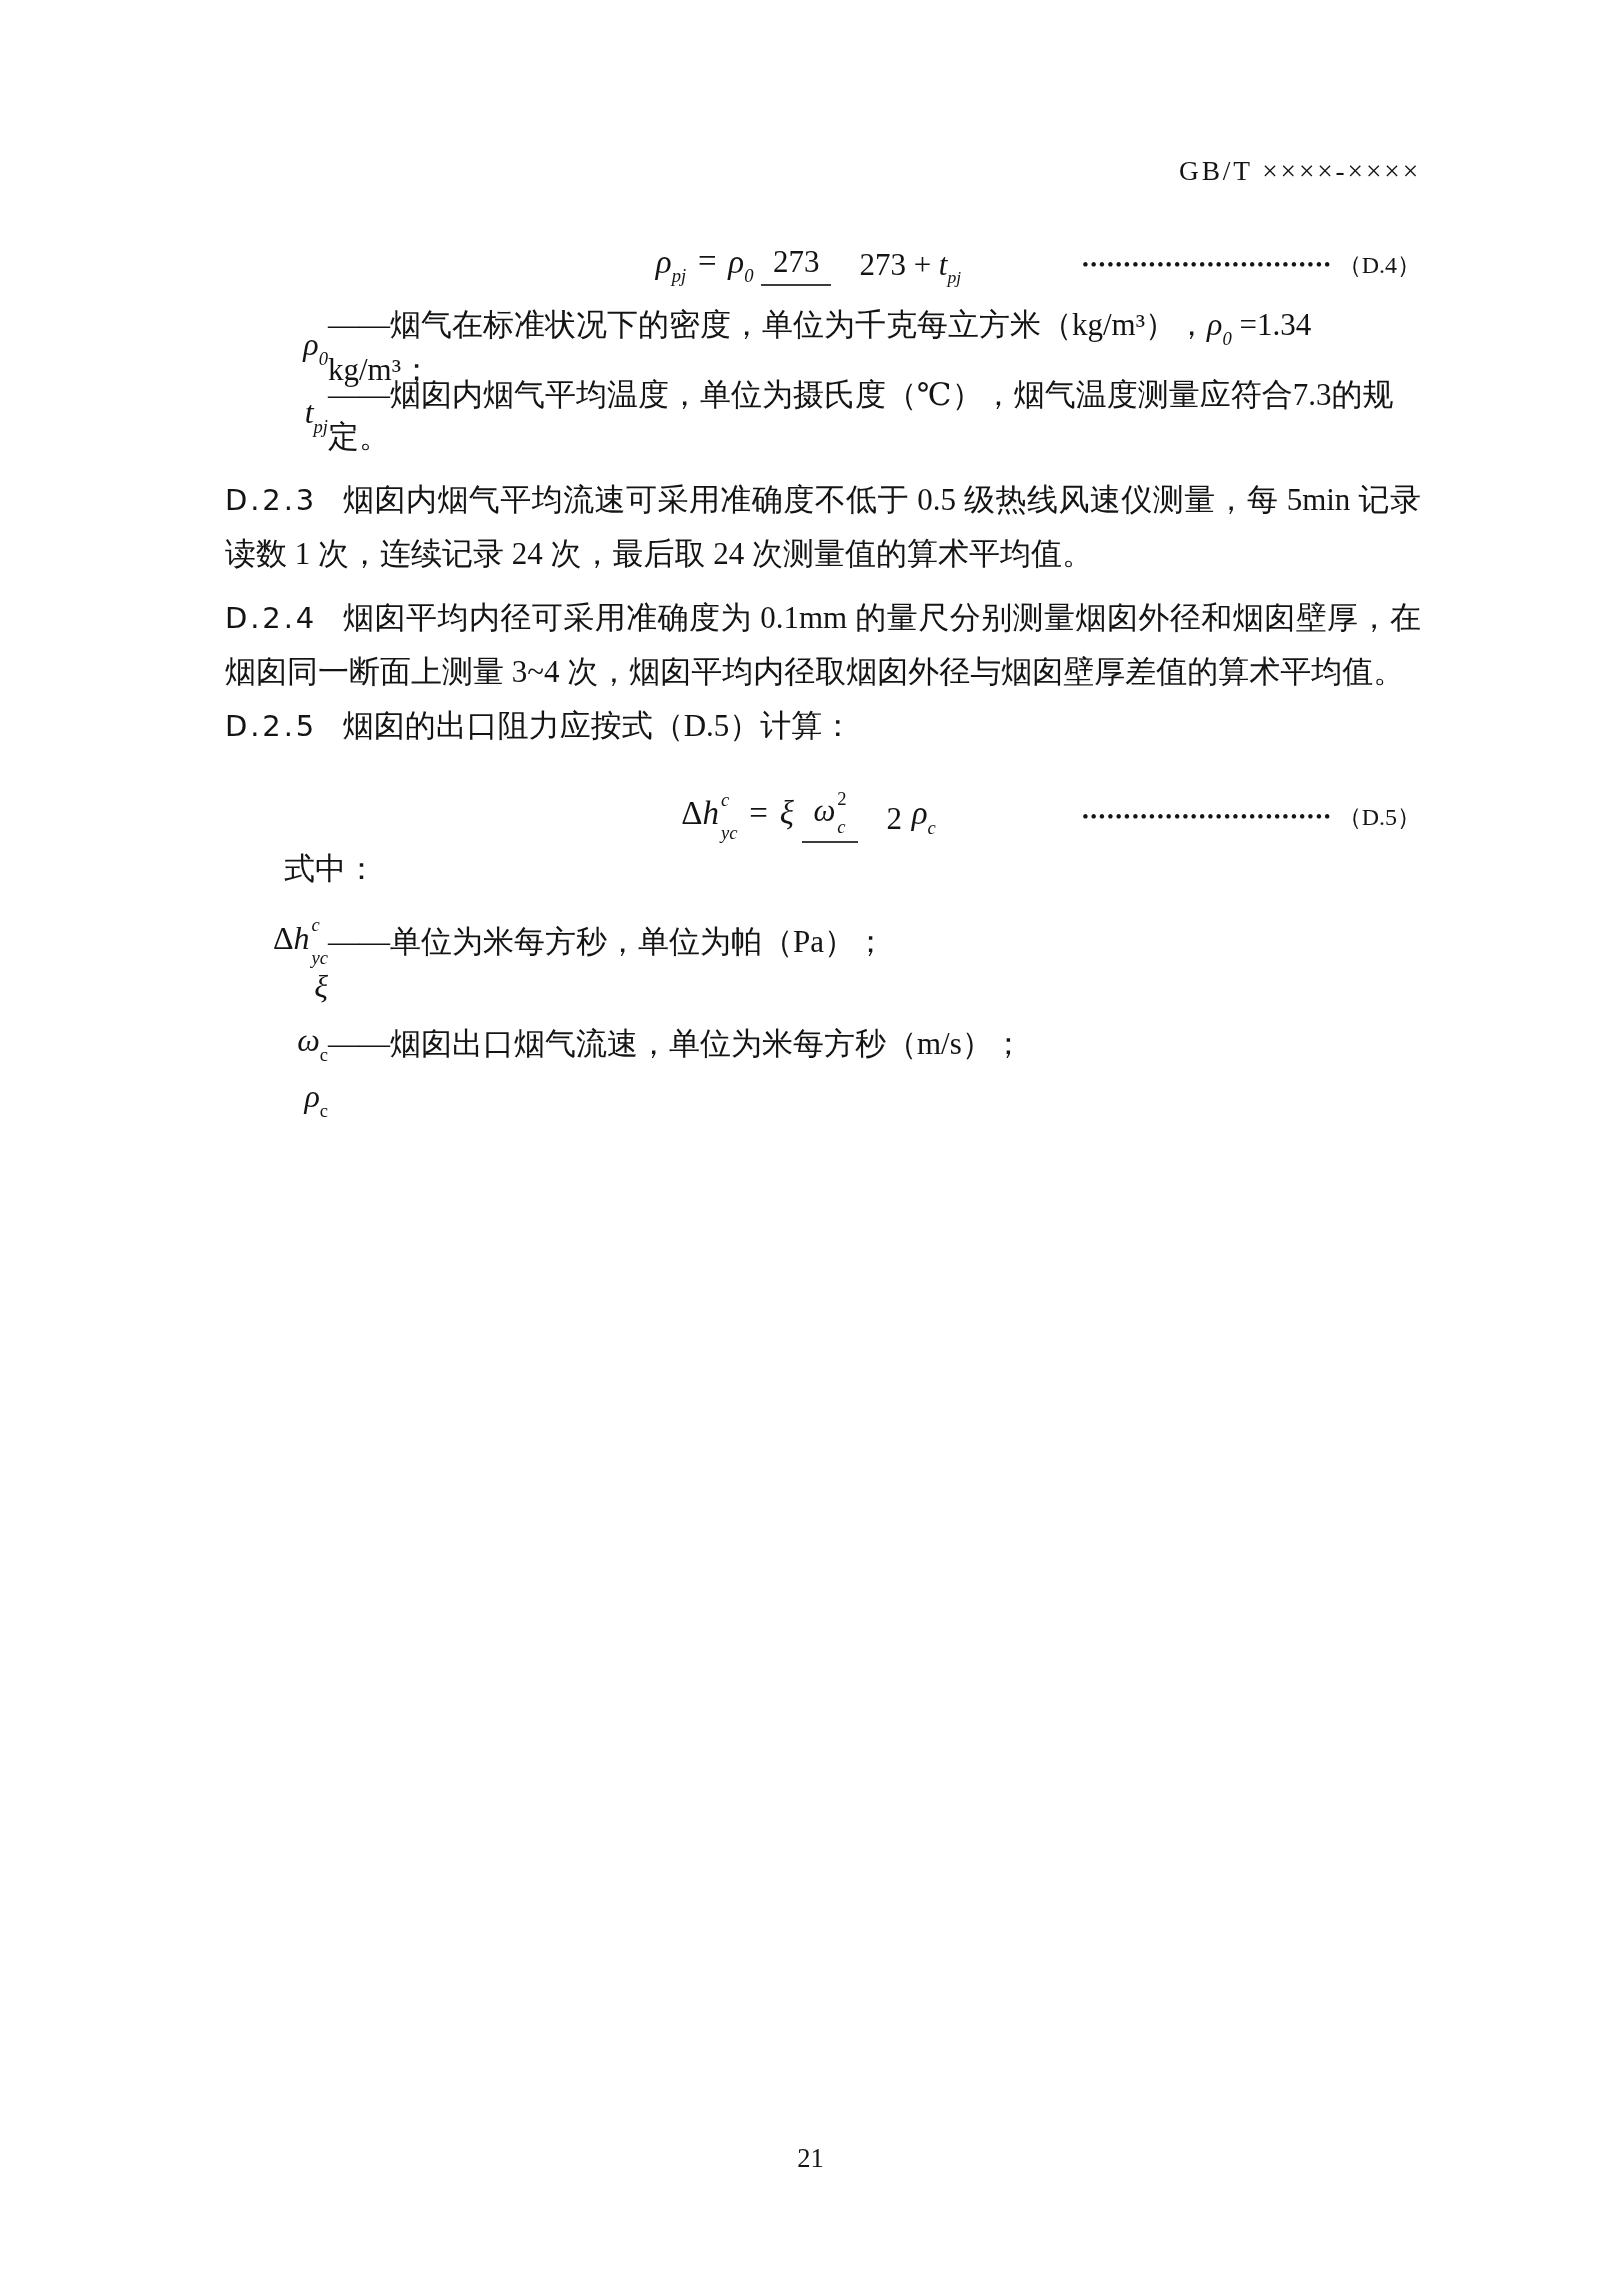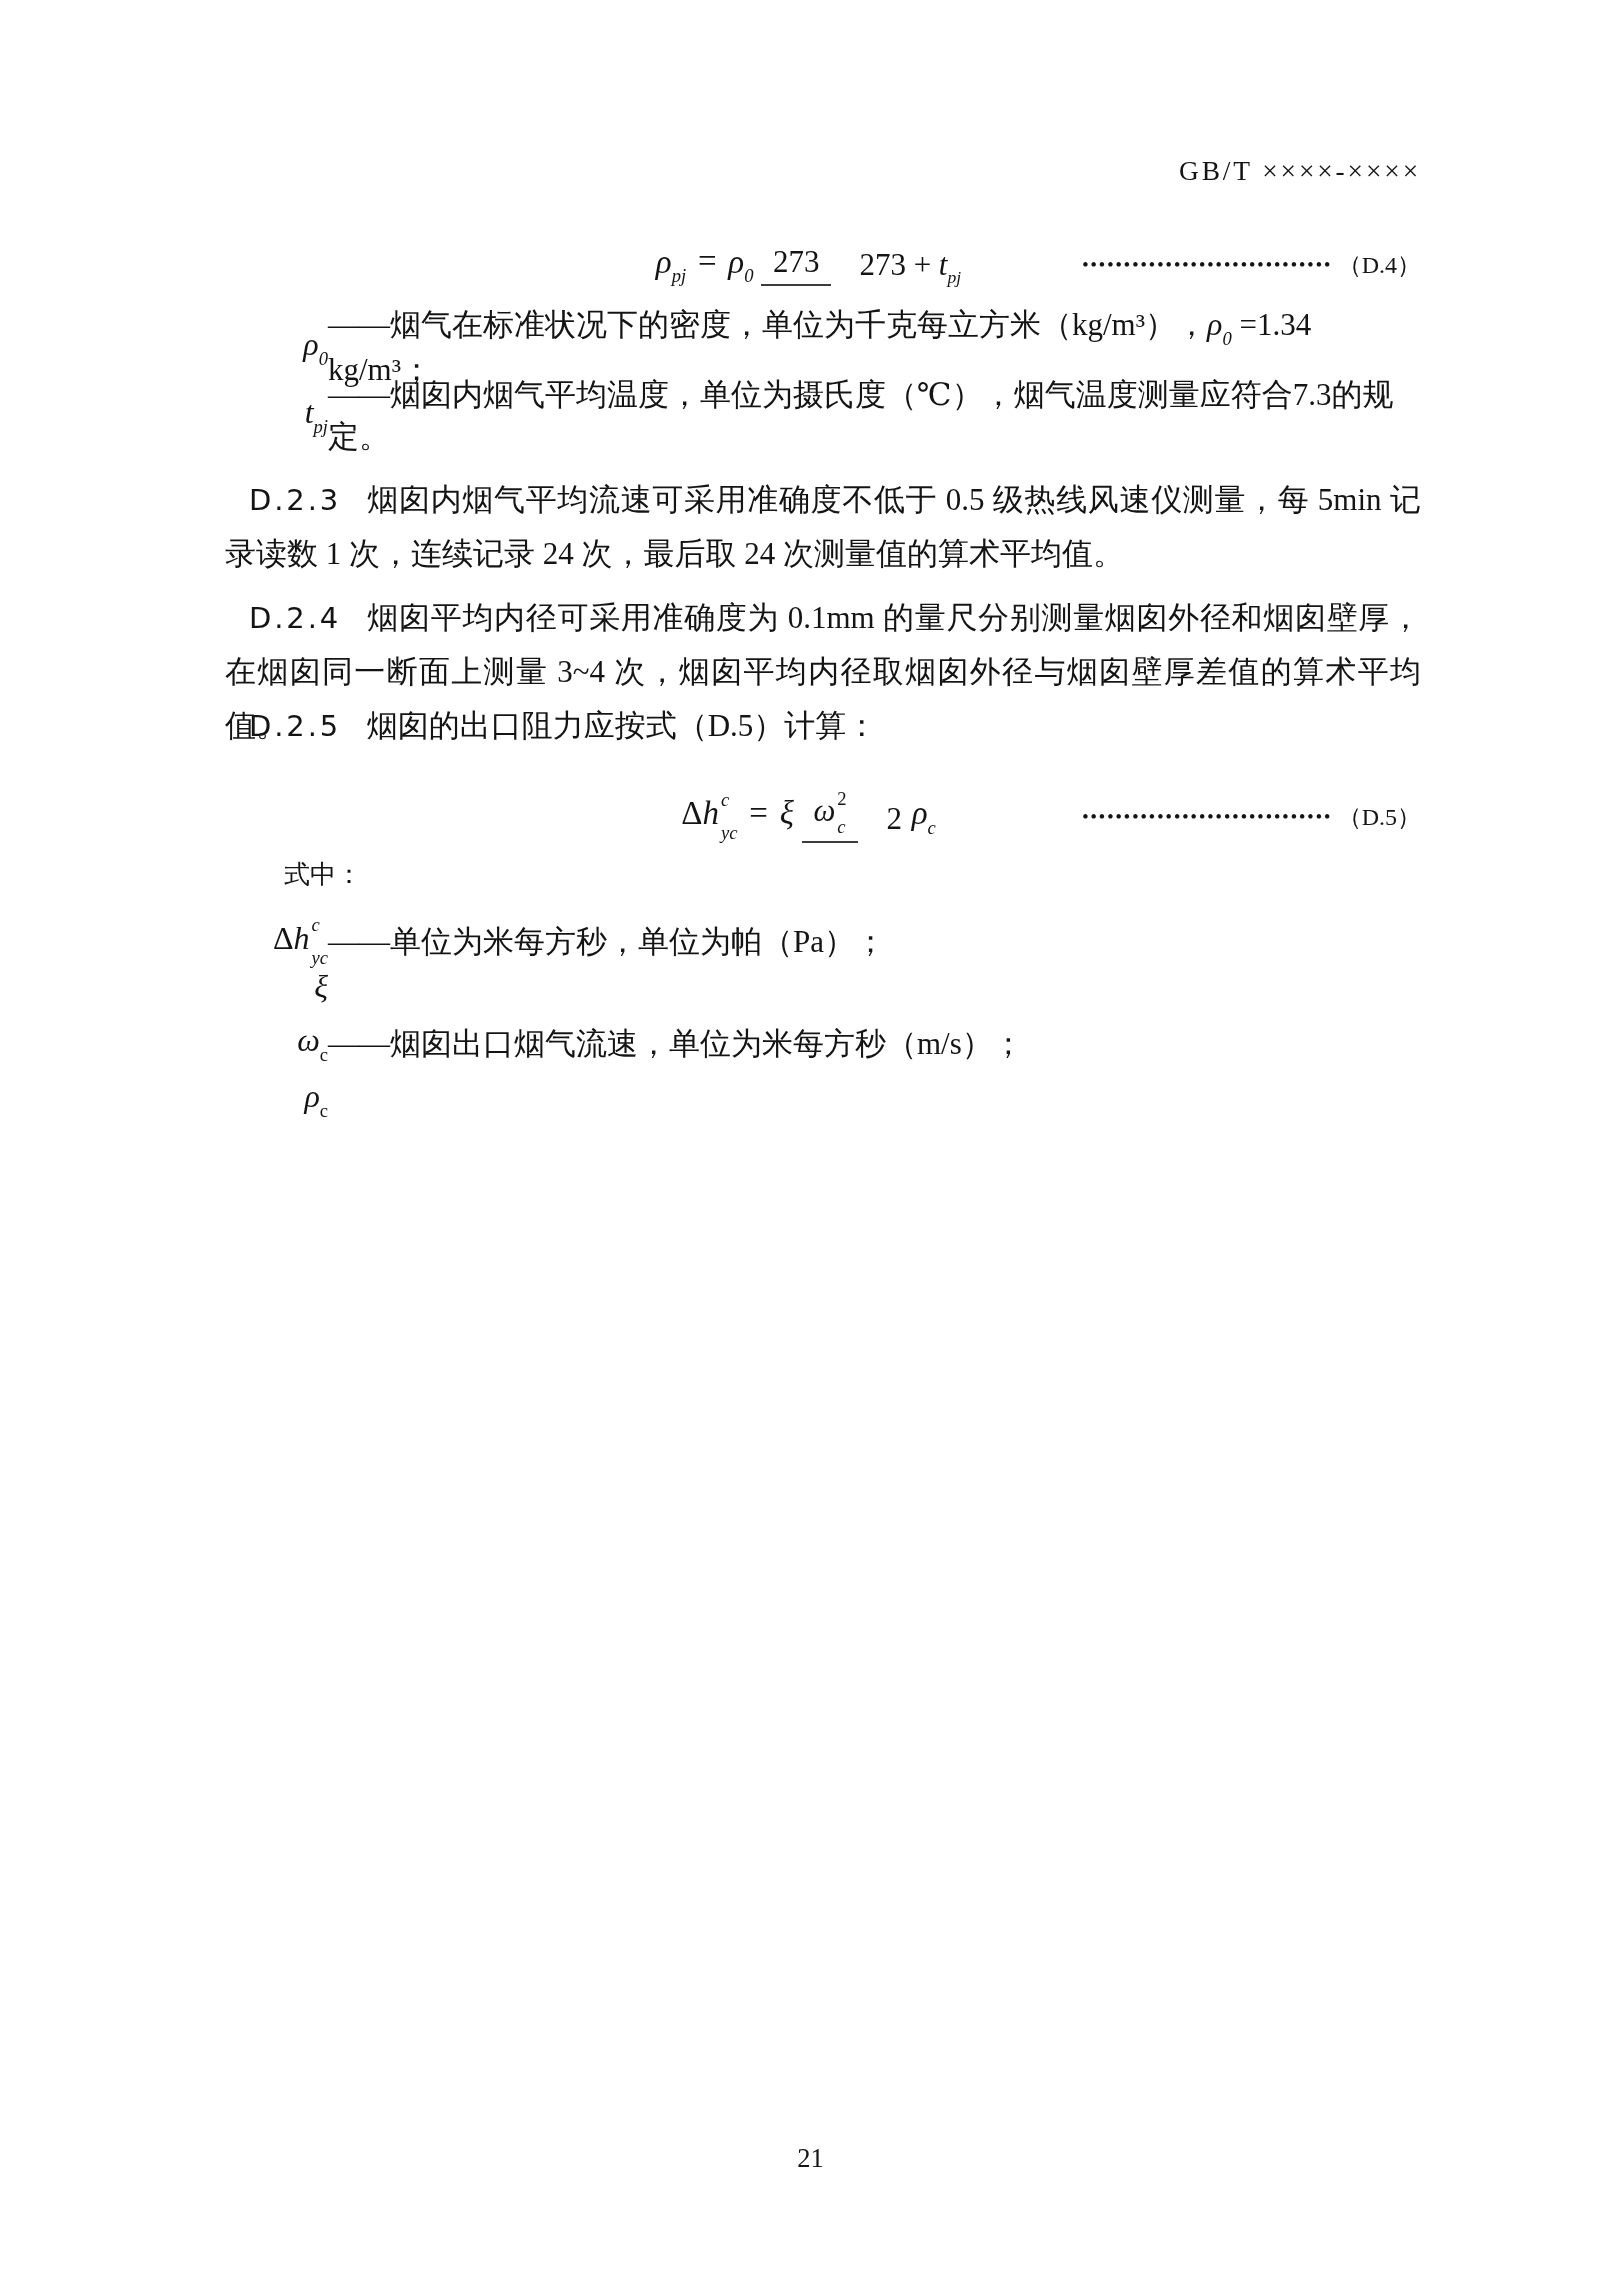--- a/index.html
+++ b/index.html
@@ -14,21 +14,21 @@
   }
   .blk { position: absolute; left: 196px; width: 1225px; }
 
   
   .hdr { top: 156px; height: 39px; text-align: right; font-size: 27.4px; letter-spacing: 2.9px; }
 
   
   .para { font-size: 31px; line-height: 54px; text-align: justify; padding-left: 29px; margin: 0; }
   .pnum {
     font-family: "DejaVu Sans", "Liberation Sans", sans-serif;
-    font-size: 29px; letter-spacing: 2.9px; padding-right: 25.5px; white-space: nowrap; margin-left: 24px;
+    font-size: 29px; letter-spacing: 2.9px; padding-right: 25.5px; white-space: nowrap;
   }
 
   
   .f-row { display: flex; justify-content: center; align-items: center; }
   .equation { font-size: 33px; white-space: nowrap; }
   .var { font-style: italic; }
   .msub { font-size: 18.6px; font-style: italic; vertical-align: -9.8px; letter-spacing: 0; }
   .op { padding: 0 11.8px; }
   .frac {
     display: inline-flex; align-items: center;
@@ -44,21 +44,21 @@
   .mstack .dn { margin-top: 14.7px; }
   .leader { position: absolute; right: 0; top: 50%; transform: translateY(-50%); display: flex; align-items: center; }
   .dots { font-size: 16.7px; letter-spacing: 2.5px; font-weight: bold; white-space: nowrap; }
   .flabel { font-size: 24px; margin-left: 5px; white-space: nowrap; }
 
   
   .def-row { display: flex; align-items: center; font-size: 31px; }
   .def-sym { width: 132px; flex: none; text-align: right; white-space: nowrap; font-size: 32px; }
   .def-text { flex: 1; }
 
-  .where-intro { font-size: 26px; padding-left: 88px; display: flex; align-items: flex-end; }
+  .where-intro { font-size: 31px; padding-left: 88px; display: flex; align-items: flex-start; }
 
   .footer { position: absolute; top: 2143px; left: 0; width: 1621px; text-align: center; font-size: 26.5px; }
 </style>
 </head>
 <body>
 
 <div class="blk hdr">
   <span>GB/T ××××-××××</span>
 </div>
 

